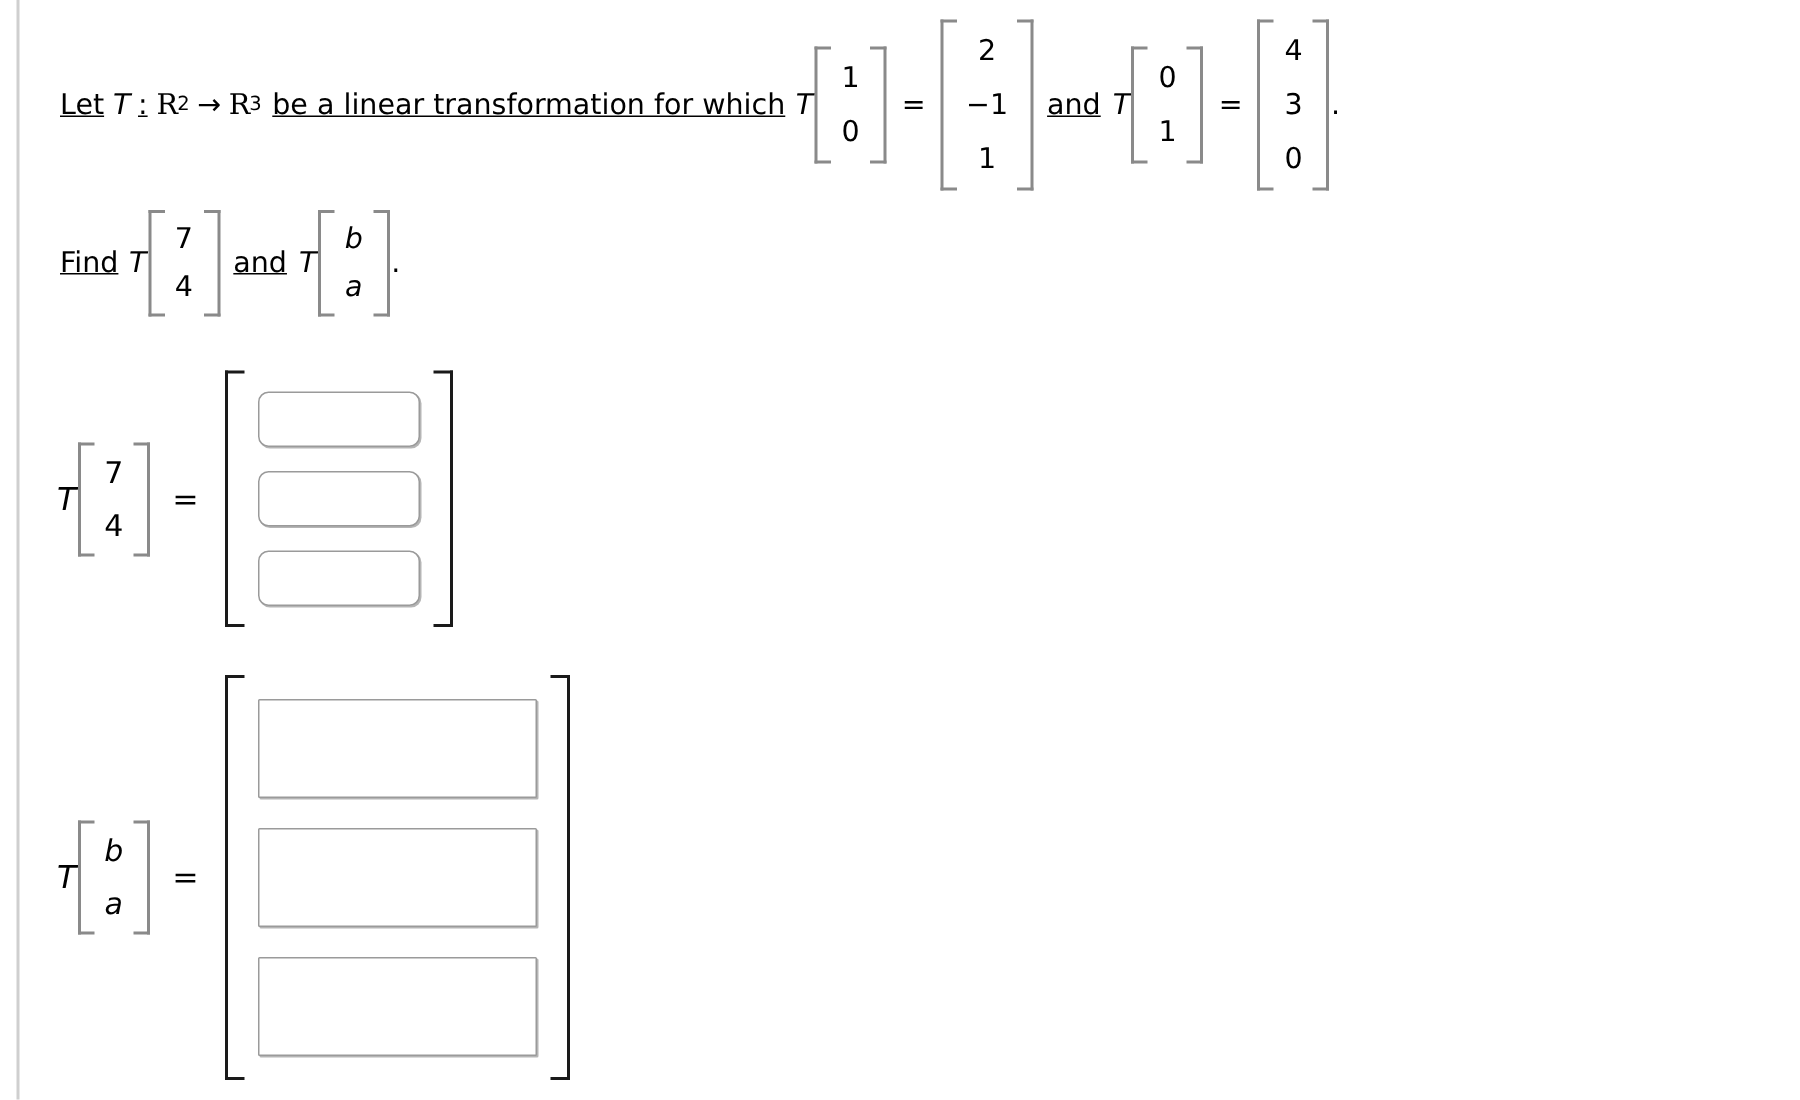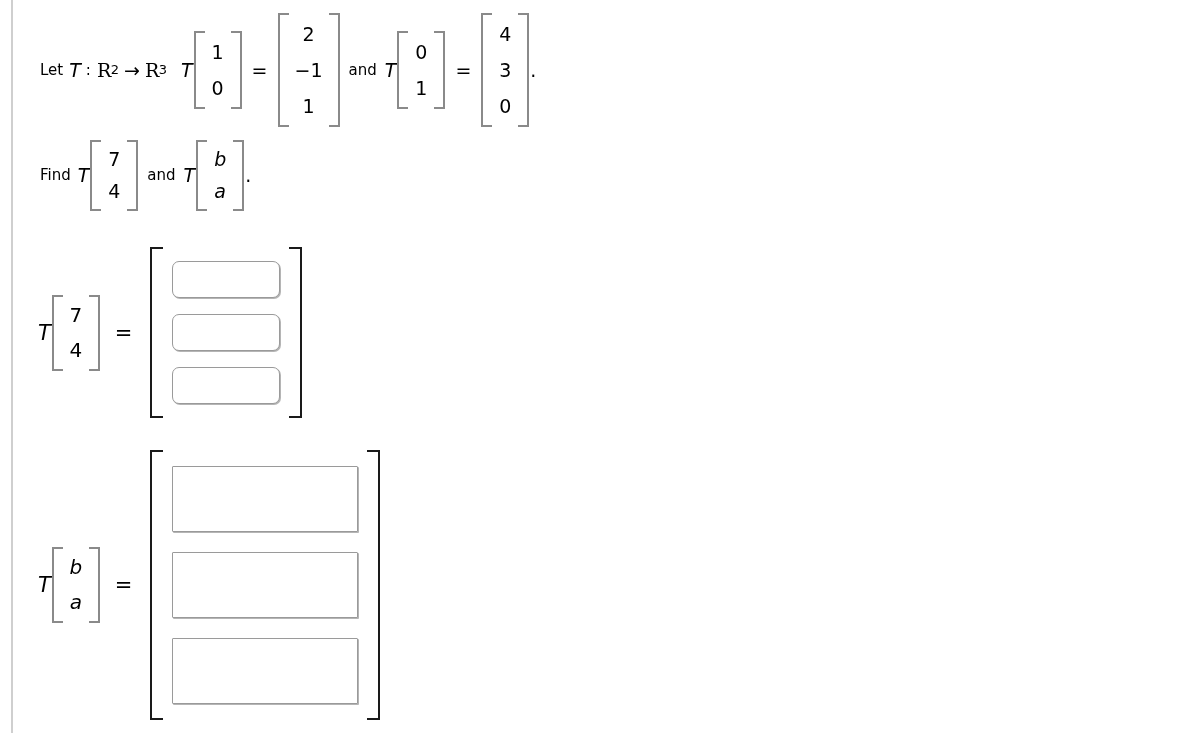--- a/index.html
+++ b/index.html
@@ -26,22 +26,23 @@
     background: #cfcfcf;
   }
 
   
   .mrow {
     display: flex;
     align-items: center;
     white-space: nowrap;
   }
   .txt {
-    font-size: 15px;
+    font-size: 19px;
     line-height: 1;
+    text-decoration: underline;
   }
   .ital {
     font-style: italic;
   }
   .tvar {
     font-style: italic;
     font-size: 19px;
   }
   .bb {           
     font-family: "DejaVu Serif", "Liberation Serif", serif;
@@ -178,20 +179,21 @@
   <span class="tvar">T</span>
   <span style="width:5px"></span>
   <span class="txt">:</span>
   <span style="width:6px"></span>
   <span class="bb">R</span>
     <span class="sup">2</span>
   <span class="arrow">→</span>
   <span class="bb">R</span>
     <span class="sup">3</span>
   <span style="width:7px"></span>
+  <span class="txt">be a linear transformation for which</span>
   <span style="width:7px"></span>
 
   <span class="tvar">T</span>
   <span class="vec">
     <span class="brk l"></span>
     <span class="cells">
       <span class="cell">1</span>
       <span class="cell">0</span>
     </span>
     <span class="brk r"></span>

